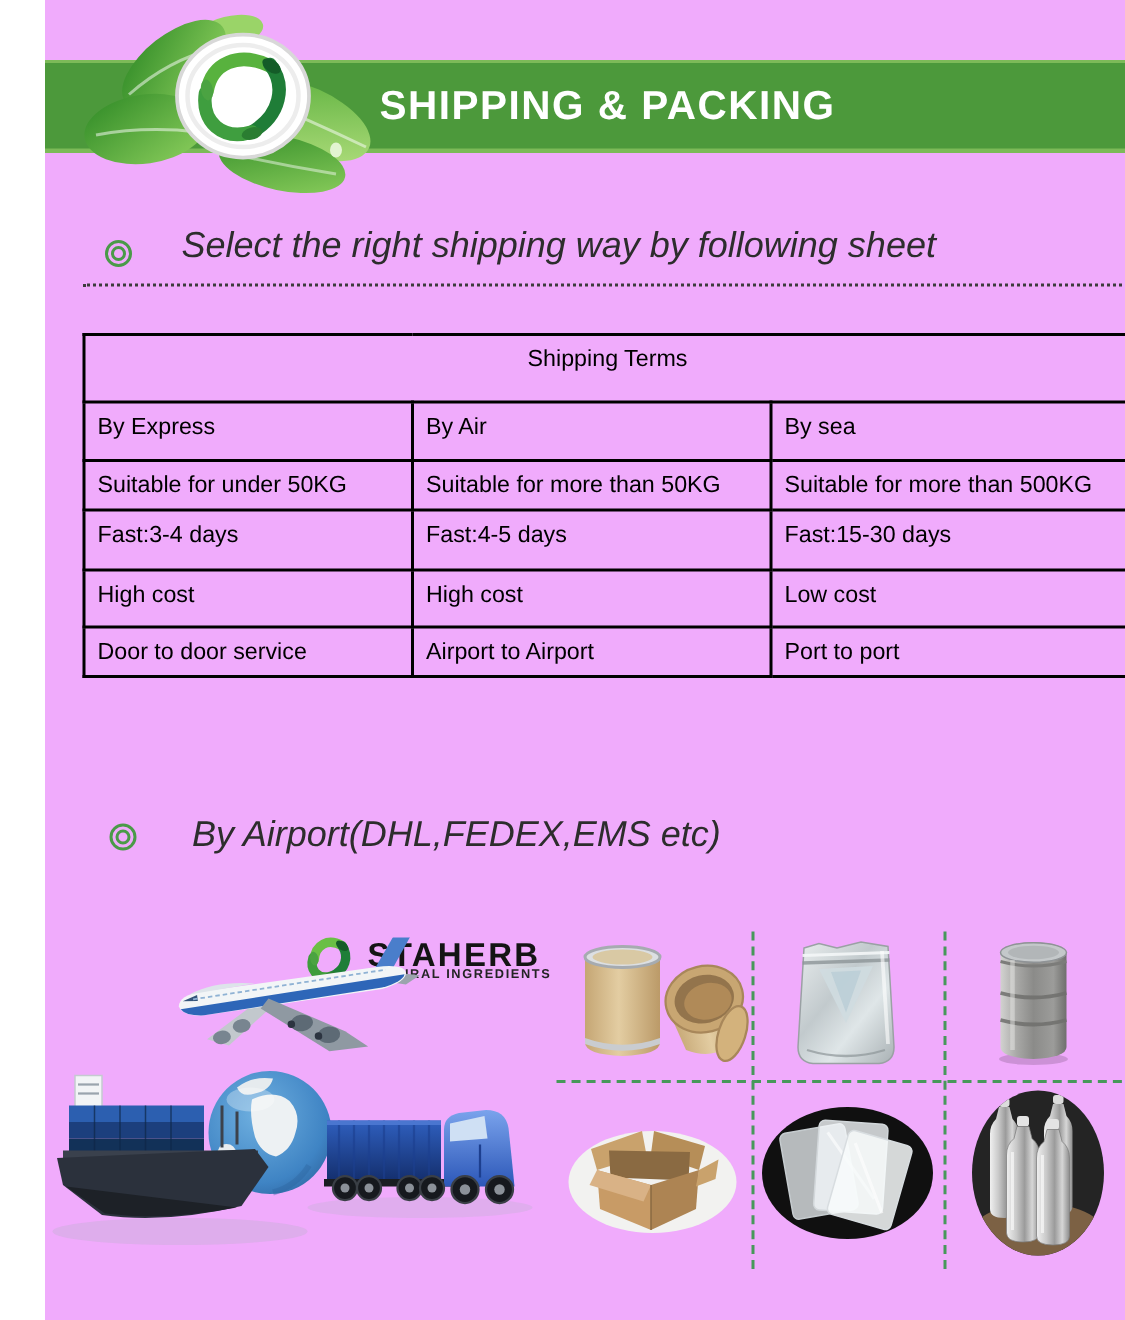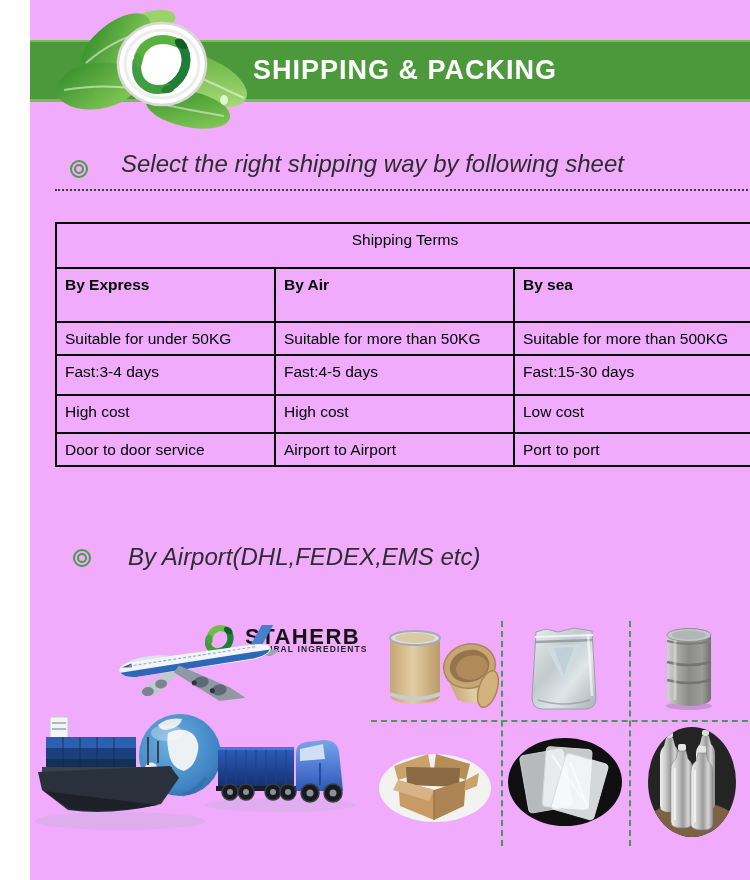--- a/index.html
+++ b/index.html
@@ -25,21 +25,21 @@
   .t2 { left:98px; top:543px; }
   .dotline { position:absolute; left:25px; top:189px; width:725px; height:0;
              border-top:2px dotted #3c3c3c; }
 
   
   .tablewrap { position:absolute; left:25px; top:222px; width:698px; }
   table.ship { width:698px; border-collapse:collapse; border:2px solid #000; table-layout:fixed; }
   table.ship td { border:2px solid #000; vertical-align:top; padding:7px 8px 6px 8px;
                   font-size:15.5px; color:#000; }
   td.t-title { text-align:center; font-size:19px; padding-top:11px; height:45px; }
-  tr.hrow td { height:54px;font-weight:bold; }
+  tr.hrow td { height:39px; }
   tr.r2 td { height:22px; }
   tr.r3 td { height:40px; }
   tr.r4 td { height:38px; }
   tr.r5 td { height:28px; }
   tr.r6 td { height:51px; }
 
   
   .brandmark { position:absolute; left:167px; top:615px; }
   .brandname { position:absolute; left:215px; top:624px; font-size:22px; font-weight:bold;
                letter-spacing:1.5px; color:#141414; }

